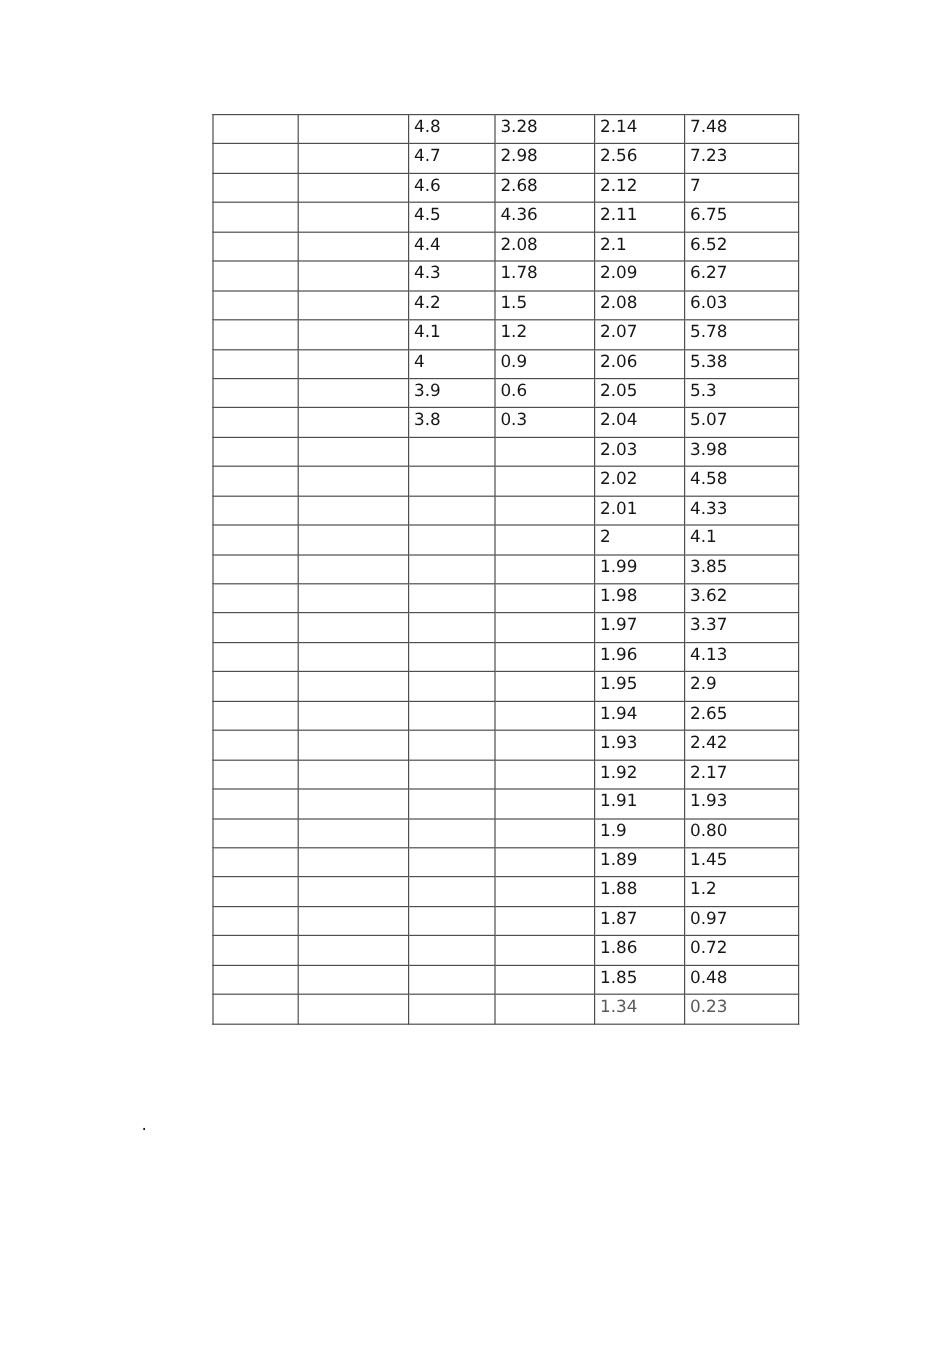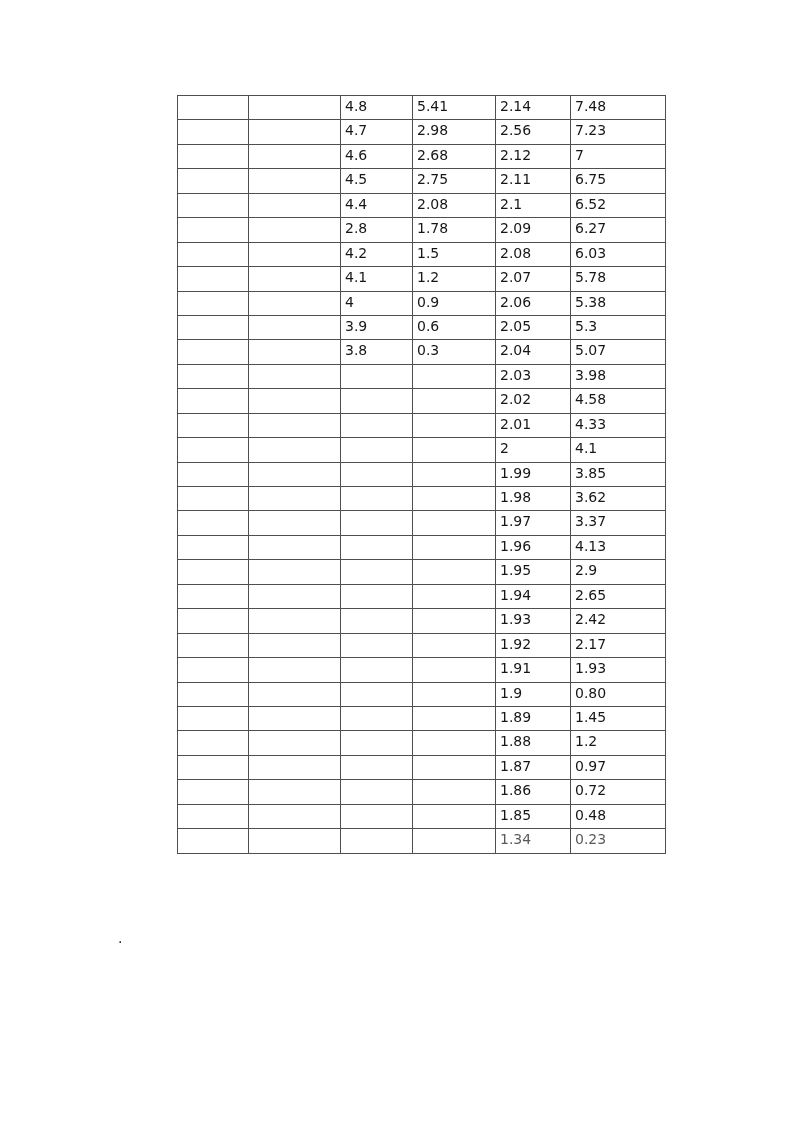--- a/index.html
+++ b/index.html
@@ -57,21 +57,21 @@
         <col style="width: 72px;">
         <col style="width: 83px;">
         <col style="width: 75px;">
         <col style="width: 95px;">
       </colgroup>
     <tbody>
         <tr>
           <td></td>
           <td></td>
           <td>4.8</td>
-          <td>5.41</td>
+          <td>3.28</td>
           <td>2.14</td>
           <td>7.48</td>
         </tr>
         <tr>
           <td></td>
           <td></td>
           <td>4.7</td>
           <td>2.98</td>
           <td>2.56</td>
           <td>7.23</td>
@@ -81,36 +81,36 @@
           <td></td>
           <td>4.6</td>
           <td>2.68</td>
           <td>2.12</td>
           <td>7</td>
         </tr>
         <tr>
           <td></td>
           <td></td>
           <td>4.5</td>
-          <td>2.75</td>
+          <td>4.36</td>
           <td>2.11</td>
           <td>6.75</td>
         </tr>
         <tr>
           <td></td>
           <td></td>
           <td>4.4</td>
           <td>2.08</td>
           <td>2.1</td>
           <td>6.52</td>
         </tr>
         <tr>
           <td></td>
           <td></td>
-          <td>2.8</td>
+          <td>4.3</td>
           <td>1.78</td>
           <td>2.09</td>
           <td>6.27</td>
         </tr>
         <tr>
           <td></td>
           <td></td>
           <td>4.2</td>
           <td>1.5</td>
           <td>2.08</td>

